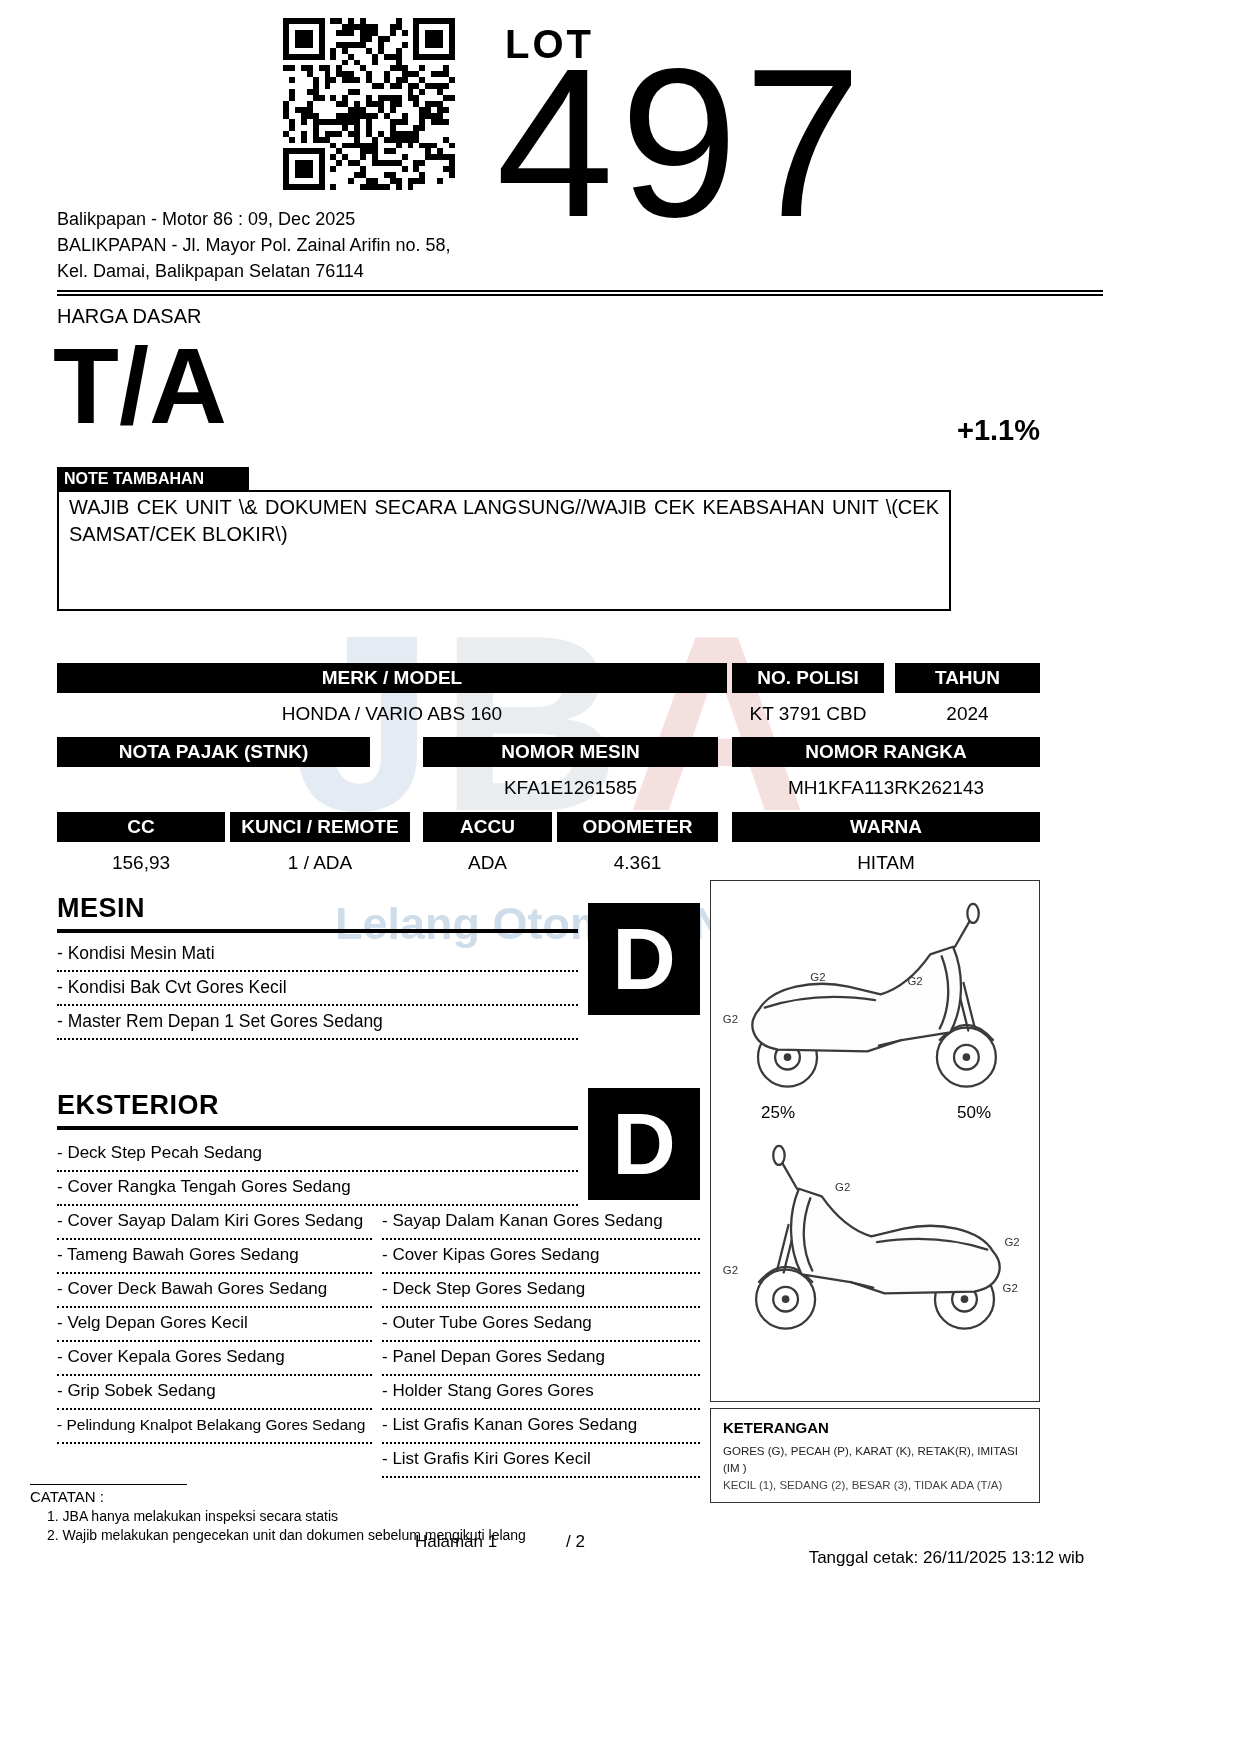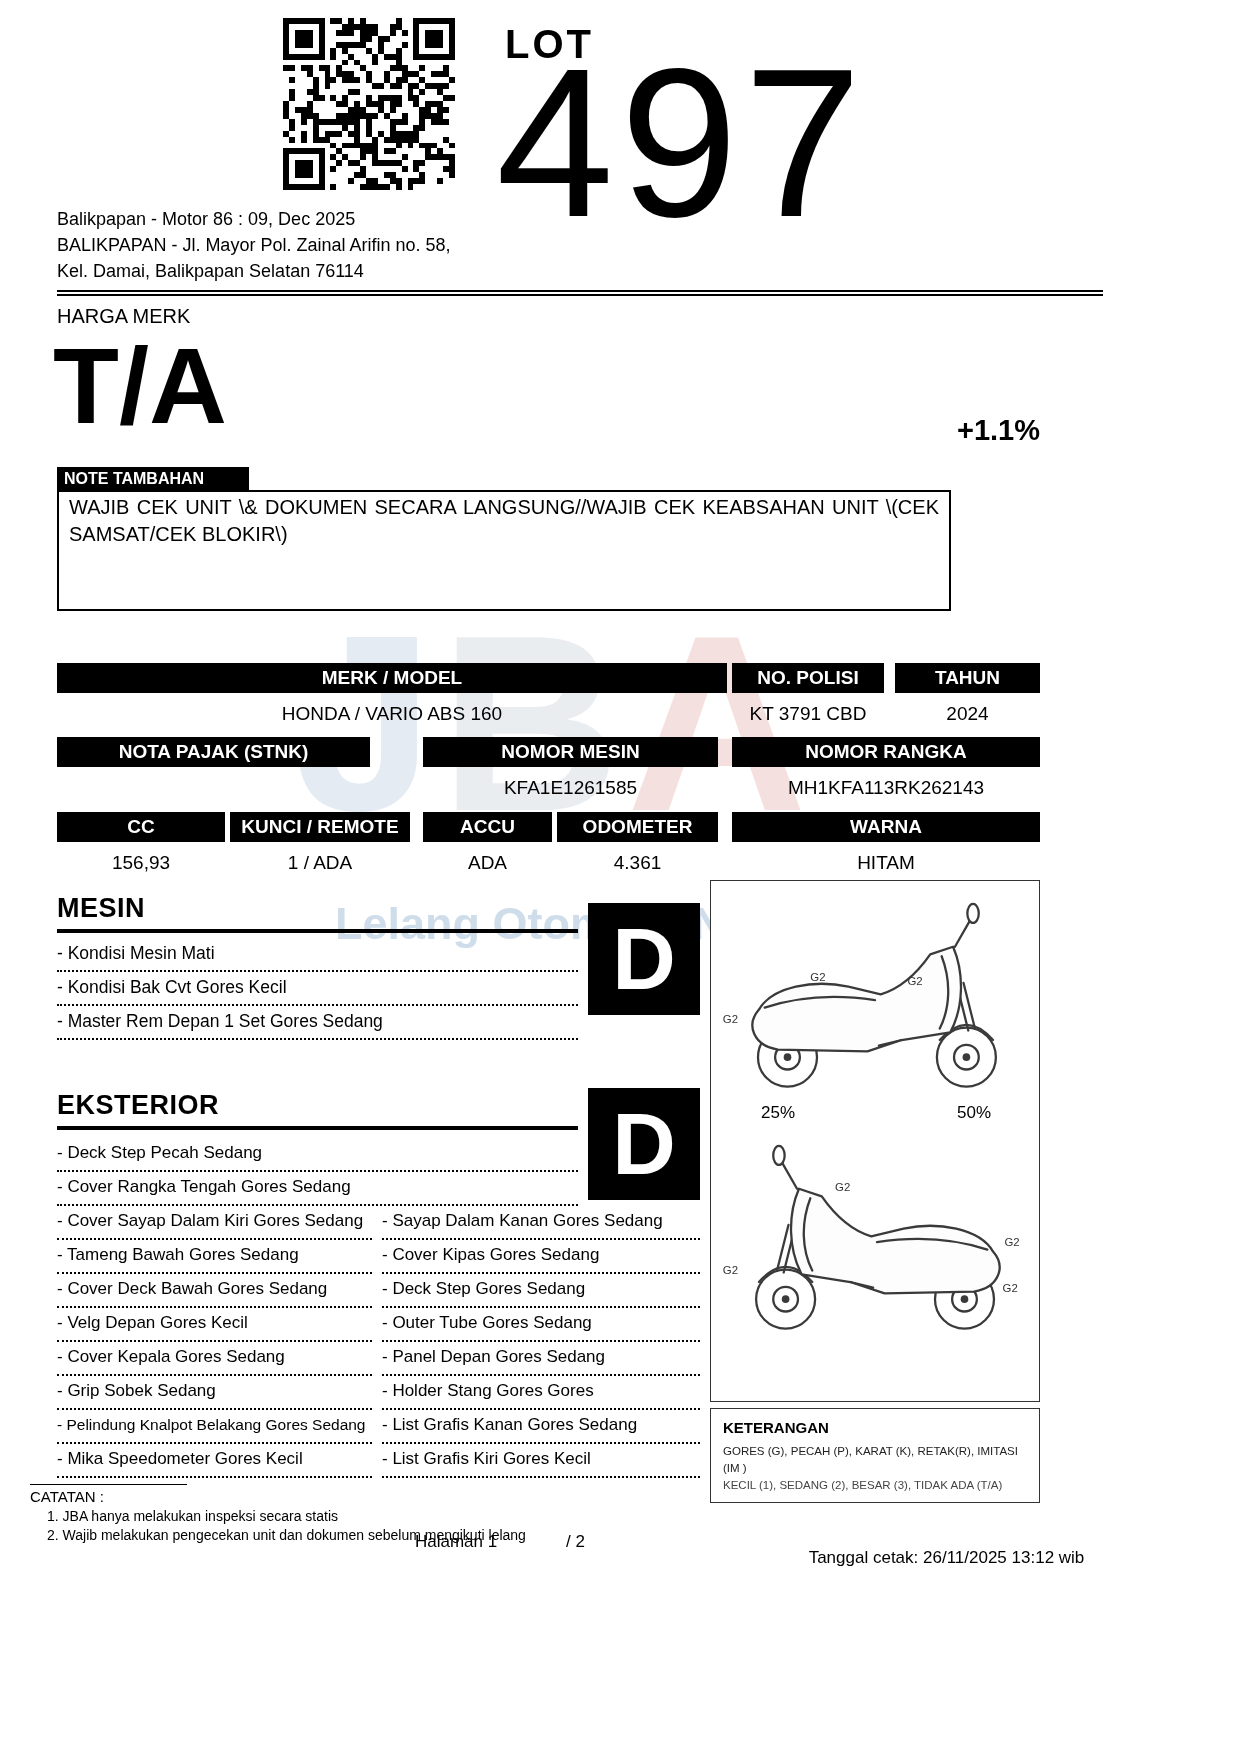--- a/index.html
+++ b/index.html
@@ -69,21 +69,21 @@
   <div class="abs" style="left:496px; top:42px; font-size:212px; font-weight:400; line-height:0.95; letter-spacing:6px;">497</div>
 
   <div class="abs" style="left:57px; top:206px; font-size:18px; line-height:26px;">
     <div>Balikpapan - Motor 86 : 09, Dec 2025</div>
     <div>BALIKPAPAN - Jl. Mayor Pol. Zainal Arifin no. 58,</div>
     <div>Kel. Damai, Balikpapan Selatan 76114</div>
   </div>
 
   <div class="abs dbl-line" style="left:57px; top:290px; width:1046px;"></div>
 
-  <div class="abs" style="left:57px; top:305px; font-size:20px;">HARGA MERK</div>
+  <div class="abs" style="left:57px; top:305px; font-size:20px;">HARGA DASAR</div>
   <div class="abs" style="left:53px; top:332px; font-size:108px; font-weight:700; line-height:1;">T/A</div>
   <div class="abs" style="left:880px; top:414px; width:160px; font-size:29px; font-weight:700; text-align:right;">+1.1%</div>
 
   <div class="abs" style="left:57px; top:467px; width:192px; height:24px; background:#000; color:#fff; font-weight:700; font-size:16px; line-height:24px; padding-left:7px;">NOTE TAMBAHAN</div>
   <div class="abs" style="left:57px; top:490px; width:894px; height:121px; border:2px solid #000; padding:2px 10px;">
     <div style="font-size:20px; line-height:27px; text-align:justify; text-align-last:left;">WAJIB CEK UNIT \&amp; DOKUMEN SECARA LANGSUNG//WAJIB CEK KEABSAHAN UNIT \(CEK SAMSAT/CEK BLOKIR\)</div>
   </div>
 
   <div class="abs bar" style="left:57px;  top:663px; width:670px;">MERK / MODEL</div>
   <div class="abs bar" style="left:732px; top:663px; width:152px;">NO. POLISI</div>
@@ -127,21 +127,20 @@
   <div class="abs item" style="left:57px; top:1138px; width:521px;">- Deck Step Pecah Sedang</div>
   <div class="abs item" style="left:57px; top:1172px; width:521px;">- Cover Rangka Tengah Gores Sedang</div>
 
   <div class="abs item" style="left:57px; top:1206px; width:315px;">- Cover Sayap Dalam Kiri Gores Sedang</div>
   <div class="abs item" style="left:57px; top:1240px; width:315px;">- Tameng Bawah Gores Sedang</div>
   <div class="abs item" style="left:57px; top:1274px; width:315px;">- Cover Deck Bawah Gores Sedang</div>
   <div class="abs item" style="left:57px; top:1308px; width:315px;">- Velg Depan Gores Kecil</div>
   <div class="abs item" style="left:57px; top:1342px; width:315px;">- Cover Kepala Gores Sedang</div>
   <div class="abs item" style="left:57px; top:1376px; width:315px;">- Grip Sobek Sedang</div>
   <div class="abs item" style="left:57px; top:1410px; width:315px; font-size:15.5px;">- Pelindung Knalpot Belakang Gores Sedang</div>
-  <div class="abs item" style="left:57px; top:1444px; width:315px;">- Mika Speedometer Gores Kecil</div>
 
   <div class="abs item" style="left:382px; top:1206px; width:318px;">- Sayap Dalam Kanan Gores Sedang</div>
   <div class="abs item" style="left:382px; top:1240px; width:318px;">- Cover Kipas Gores Sedang</div>
   <div class="abs item" style="left:382px; top:1274px; width:318px;">- Deck Step Gores Sedang</div>
   <div class="abs item" style="left:382px; top:1342px; width:318px;">- Panel Depan Gores Sedang</div>
   <div class="abs item" style="left:382px; top:1308px; width:318px;">- Outer Tube Gores Sedang</div>
   <div class="abs item" style="left:382px; top:1376px; width:318px;">- Holder Stang Gores Gores</div>
   <div class="abs item" style="left:382px; top:1410px; width:318px;">- List Grafis Kanan Gores Sedang</div>
   <div class="abs item" style="left:382px; top:1444px; width:318px;">- List Grafis Kiri Gores Kecil</div>
 

